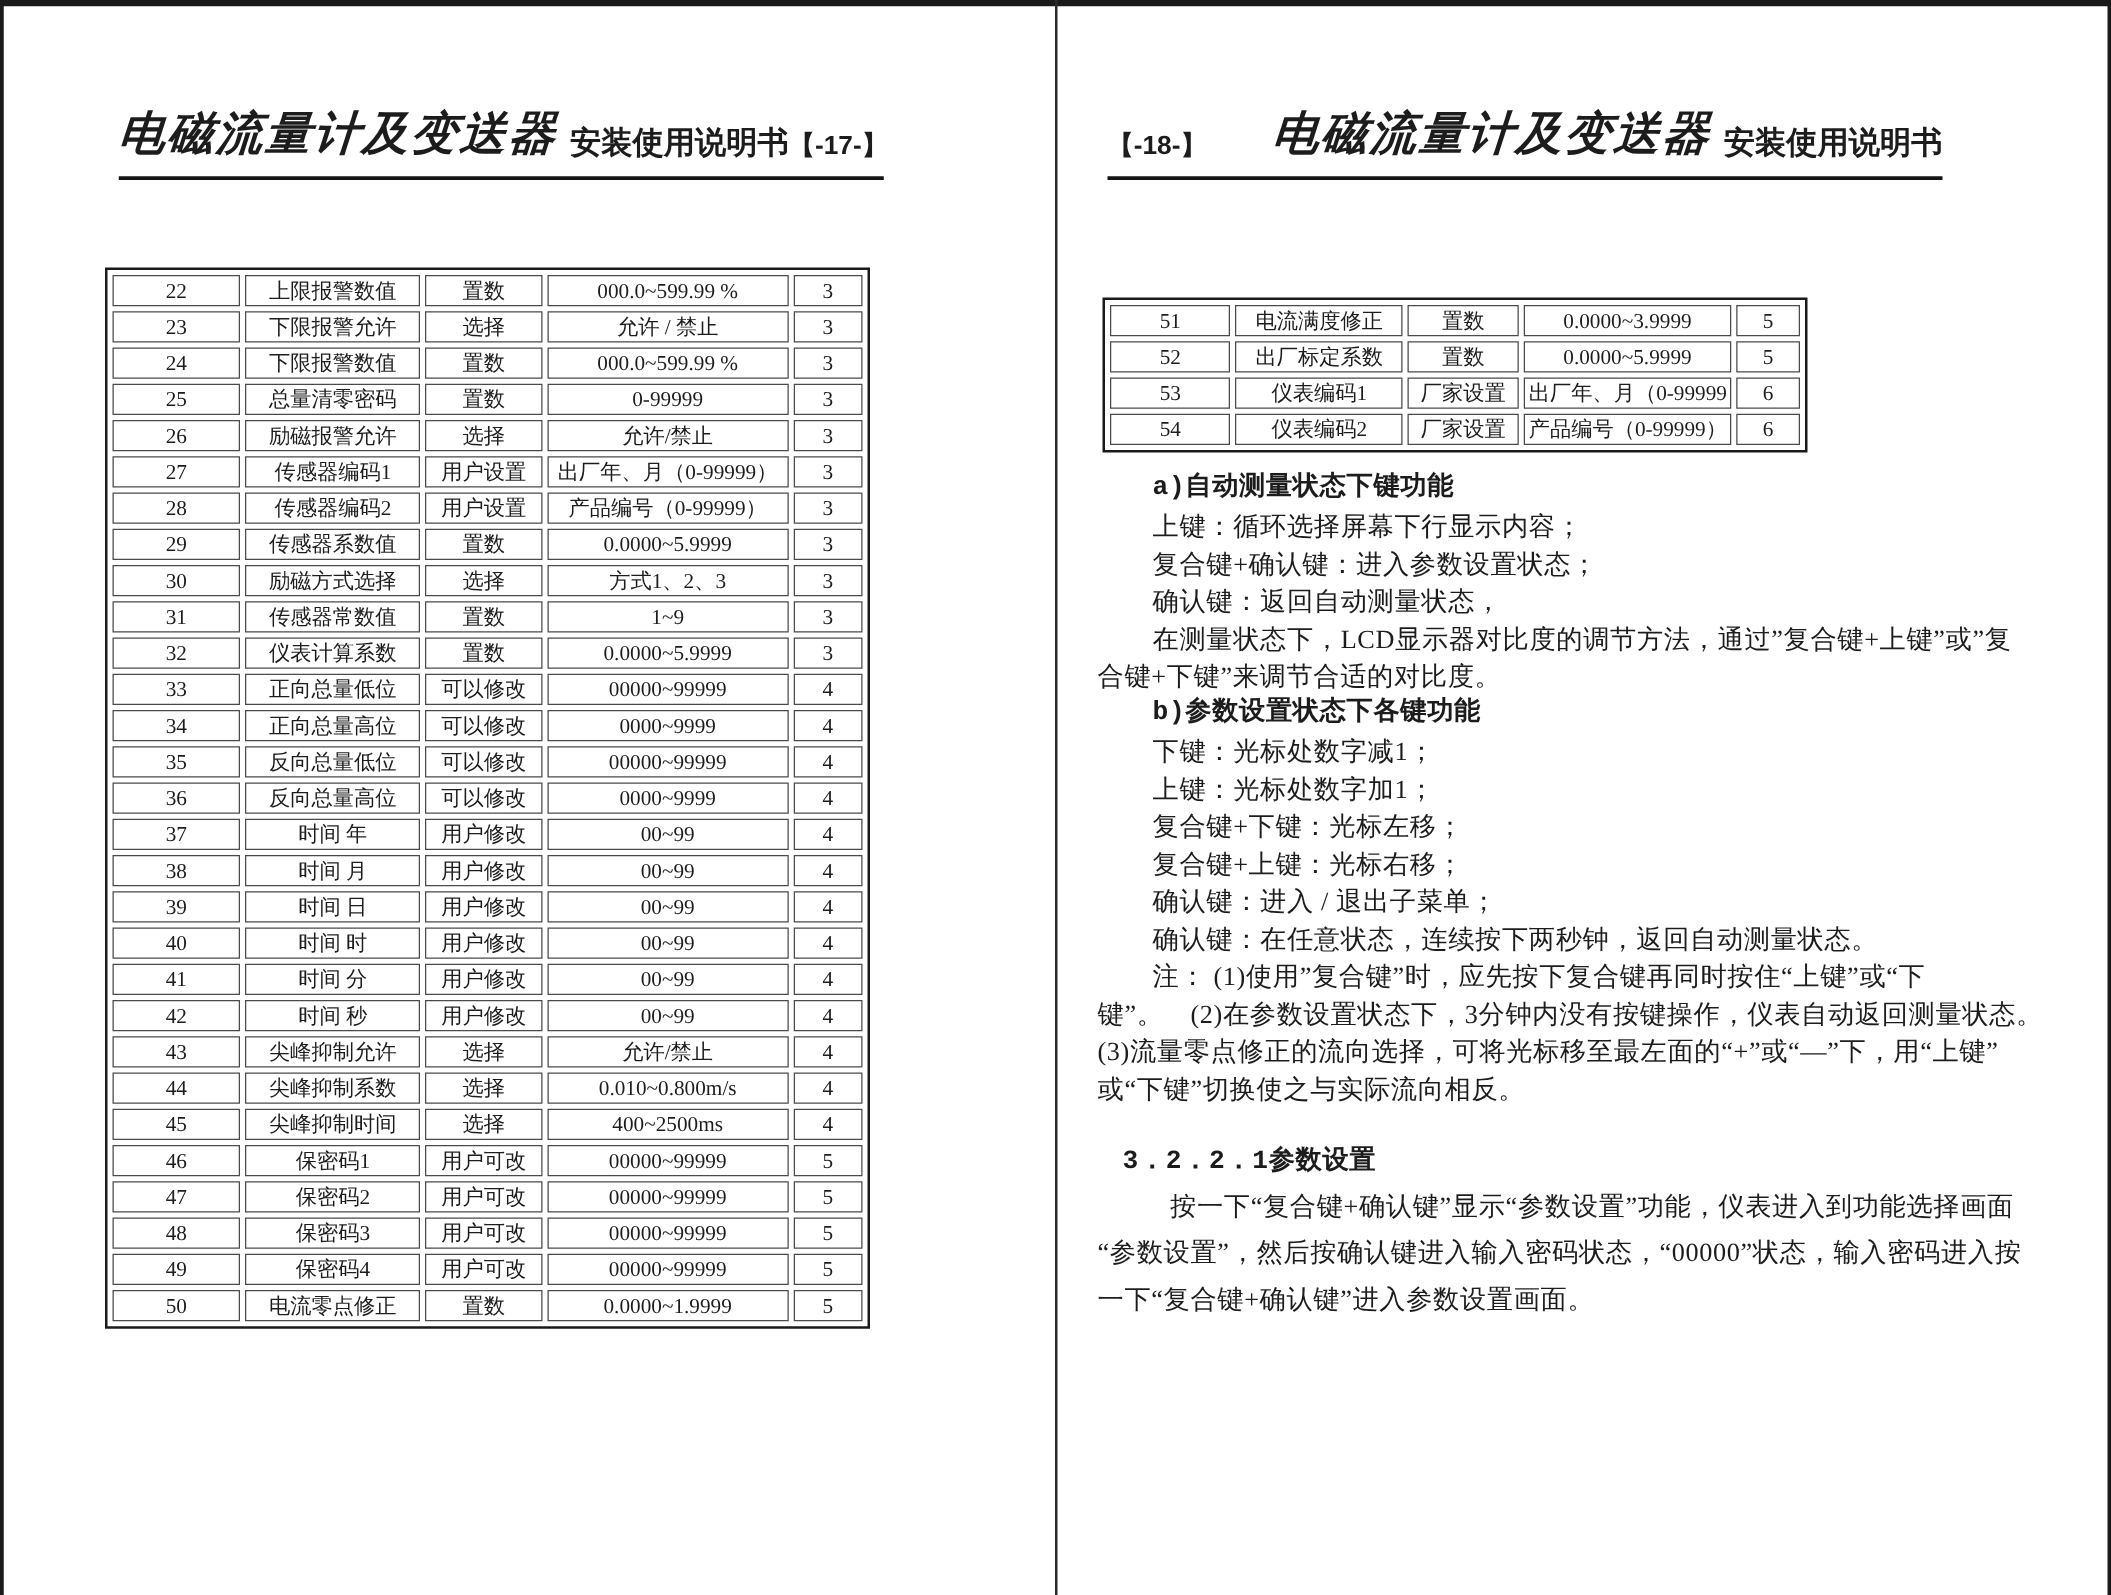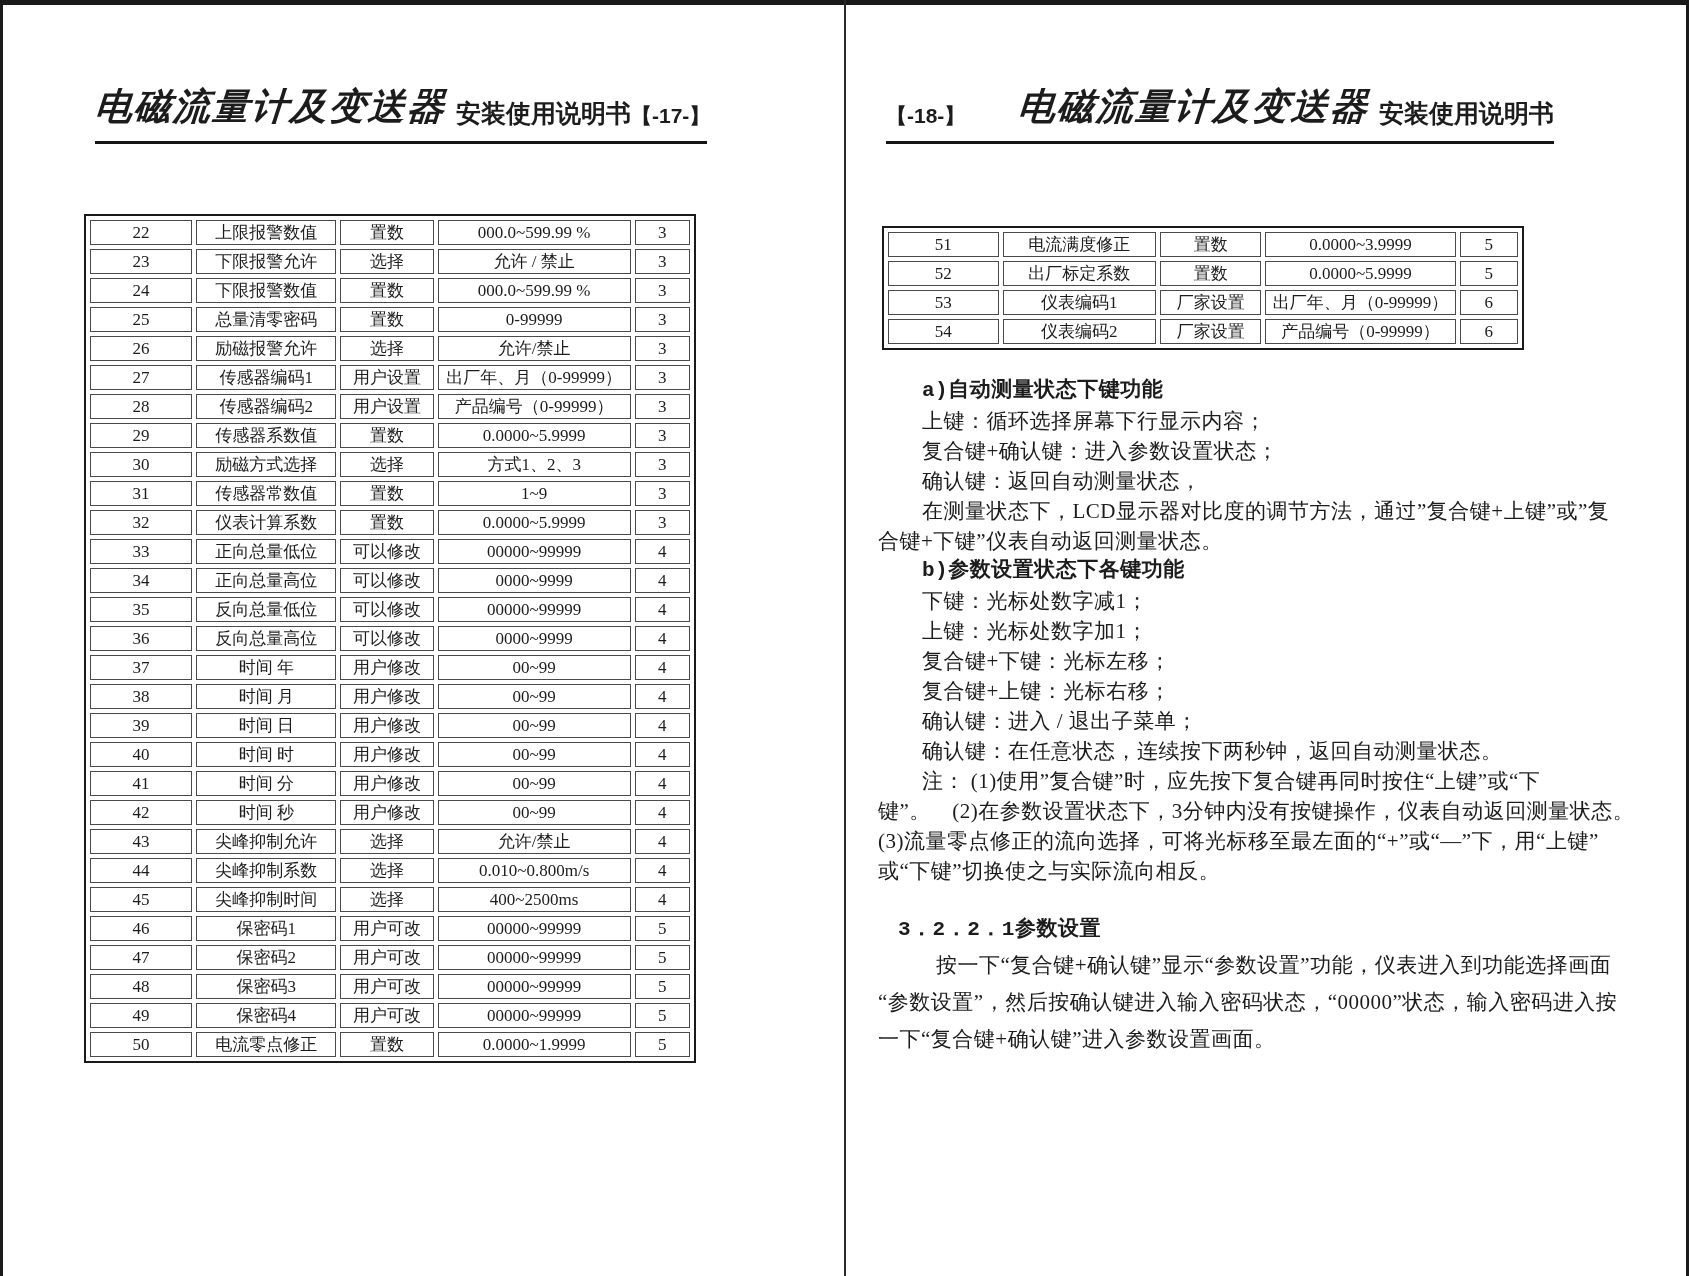--- a/index.html
+++ b/index.html
@@ -50,21 +50,21 @@
   
   .ptable {
     position:absolute;
     border-collapse:separate;
     border-spacing:4px;
     border:2px solid #1a1a1a;
     background:#fff;
     table-layout:fixed;
   }
   .tbl-l { left:84px;  top:214px; width:612px; }
-  .tbl-r { left:882px; top:226px; width:642px; }
+  .tbl-r { left:882px; top:238px; width:564px; }
   .ptable td {
     border:1px solid #4a4a4a;
     height:22px;
     font-size:17px;
     text-align:center;
     white-space:nowrap;
     overflow:hidden;
     padding:0 3px;
   }
 
@@ -405,21 +405,21 @@
       <div class="line h">a)自动测量状态下键功能</div>
 
       <div class="line ind">上键：循环选择屏幕下行显示内容；</div>
 
       <div class="line ind">复合键+确认键：进入参数设置状态；</div>
 
       <div class="line ind">确认键：返回自动测量状态，</div>
 
       <div class="line ind">在测量状态下，LCD显示器对比度的调节方法，通过”复合键+上键”或”复</div>
 
-      <div class="line flush">合键+下键”仪表自动返回测量状态。</div>
+      <div class="line flush">合键+下键”来调节合适的对比度。</div>
 
       <div class="line h">b)参数设置状态下各键功能</div>
 
       <div class="line ind">下键：光标处数字减1；</div>
 
       <div class="line ind">上键：光标处数字加1；</div>
 
       <div class="line ind">复合键+下键：光标左移；</div>
 
       <div class="line ind">复合键+上键：光标右移；</div>

